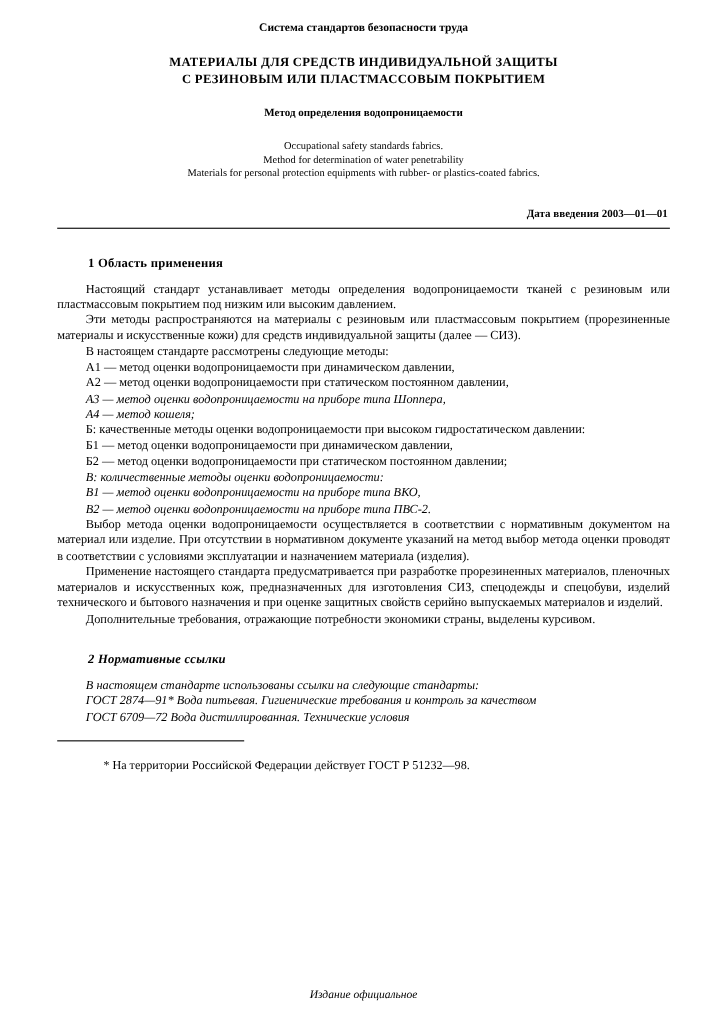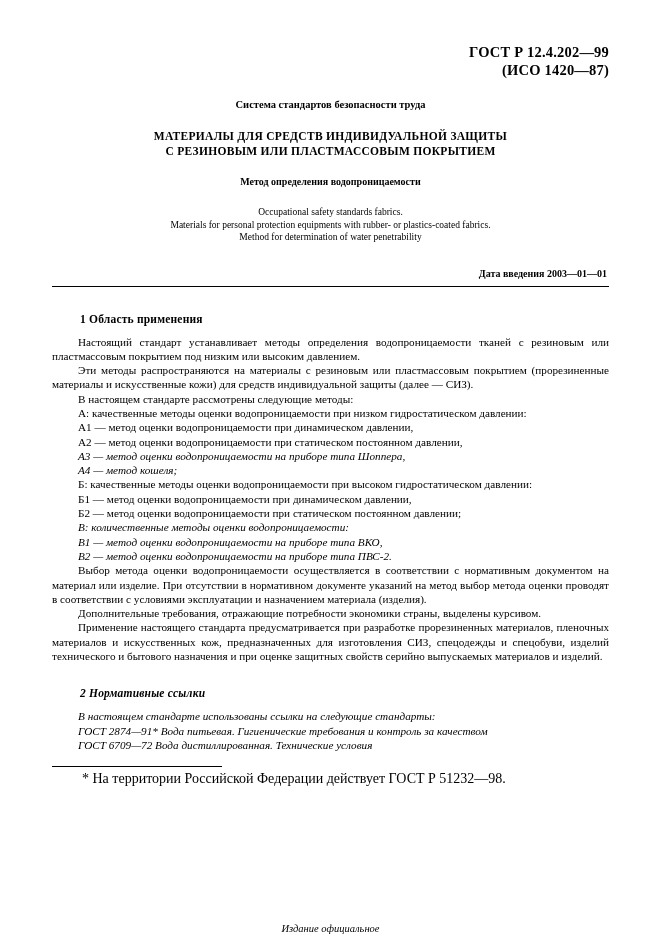--- a/index.html
+++ b/index.html
@@ -110,85 +110,80 @@
     font-style: italic;
   }
 
   .footnote-rule {
     border: none;
     border-top: 1px solid #000;
     width: 170px;
     margin: 14px 0 4px 0;
   }
   .footnote {
-    font-size: 14px;
+    font-size: 11px;
     text-indent: 26px;
-    margin: 4px;
+    margin: 16px;
   }
   .footer {
     position: absolute;
     left: 52px;
     right: 52px;
     bottom: 46px;
     text-align: center;
   }
   .footer .edition {
     font-size: 10.5px;
     font-style: italic;
   }
 </style>
 </head>
 <body>
 
 <div class="page">
 
-  <div class="std-code">
-    <div>ГОСТ Р 12.4.202—99</div>
-    <div>(ИСО 1420—87)</div>
-  </div>
 
 
   <div class="center-block">
     <div class="sys-line">Система стандартов безопасности труда</div>
     <div class="main-title">
       <div>МАТЕРИАЛЫ ДЛЯ СРЕДСТВ ИНДИВИДУАЛЬНОЙ ЗАЩИТЫ</div>
       <div>С РЕЗИНОВЫМ ИЛИ ПЛАСТМАССОВЫМ ПОКРЫТИЕМ</div>
     </div>
     <div class="method-line">Метод определения водопроницаемости</div>
     <div class="eng-block">
       <div>Occupational safety standards fabrics.</div>
+      <div>Method for determination of water penetrability</div>
       <div>Materials for personal protection equipments with rubber- or plastics-coated fabrics.</div>
-      <div>Method for determination of water penetrability</div>
     </div>
   </div>
 
   <div class="date-line">Дата введения 2003—01—01</div>
   <hr class="rule">
 
   <h2 class="section">1  Область применения</h2>
 
   <p class="body">Настоящий стандарт устанавливает методы определения водопроницаемости тканей с резиновым или пластмассовым покрытием под низким или высоким давлением.</p>
   <p class="body">Эти методы распространяются на материалы с резиновым или пластмассовым покрытием (прорезиненные материалы и искусственные кожи) для средств индивидуальной защиты (далее — СИЗ).</p>
   <p class="body">В настоящем стандарте рассмотрены следующие методы:</p>
 
-  <p class="list">А: качественные методы оценки водопроницаемости при низком гидростатическом давлении:</p>
   <p class="list">А1 — метод оценки водопроницаемости при динамическом давлении,</p>
   <p class="list">А2 — метод оценки водопроницаемости при статическом постоянном давлении,</p>
   <p class="list ital">А3 — метод оценки водопроницаемости на приборе типа Шоппера,</p>
   <p class="list ital">А4 — метод кошеля;</p>
   <p class="list">Б: качественные методы оценки водопроницаемости при высоком гидростатическом давлении:</p>
   <p class="list">Б1 — метод оценки водопроницаемости при динамическом давлении,</p>
   <p class="list">Б2 — метод оценки водопроницаемости при статическом постоянном давлении;</p>
   <p class="list ital">В: количественные методы оценки водопроницаемости:</p>
   <p class="list ital">В1 — метод оценки водопроницаемости на приборе типа ВКО,</p>
   <p class="list ital">В2 — метод оценки водопроницаемости на приборе типа ПВС-2.</p>
 
   <p class="body">Выбор метода оценки водопроницаемости осуществляется в соответствии с нормативным документом на материал или изделие. При отсутствии в нормативном документе указаний на метод выбор метода оценки проводят в соответствии с условиями эксплуатации и назначением материала (изделия).</p>
+  <p class="body">Применение настоящего стандарта предусматривается при разработке прорезиненных материалов, пленочных материалов и искусственных кож, предназначенных для изготовления СИЗ, спецодежды и спецобуви, изделий технического и бытового назначения и при оценке защитных свойств серийно выпускаемых материалов и изделий.</p>
   <p class="body">Дополнительные требования, отражающие потребности экономики страны, выделены курсивом.</p>
-  <p class="body">Применение настоящего стандарта предусматривается при разработке прорезиненных материалов, пленочных материалов и искусственных кож, предназначенных для изготовления СИЗ, спецодежды и спецобуви, изделий технического и бытового назначения и при оценке защитных свойств серийно выпускаемых материалов и изделий.</p>
 
   <h2 class="section second">2  Нормативные ссылки</h2>
 
   <p class="list ital">В настоящем стандарте использованы ссылки на следующие стандарты:</p>
   <p class="list ital">ГОСТ 2874—91* Вода питьевая. Гигиенические требования и контроль за качеством</p>
   <p class="list ital">ГОСТ 6709—72 Вода дистиллированная. Технические условия</p>
 
   <hr class="footnote-rule">
   <p class="footnote">*  На территории Российской Федерации действует ГОСТ Р 51232—98.</p>
 

